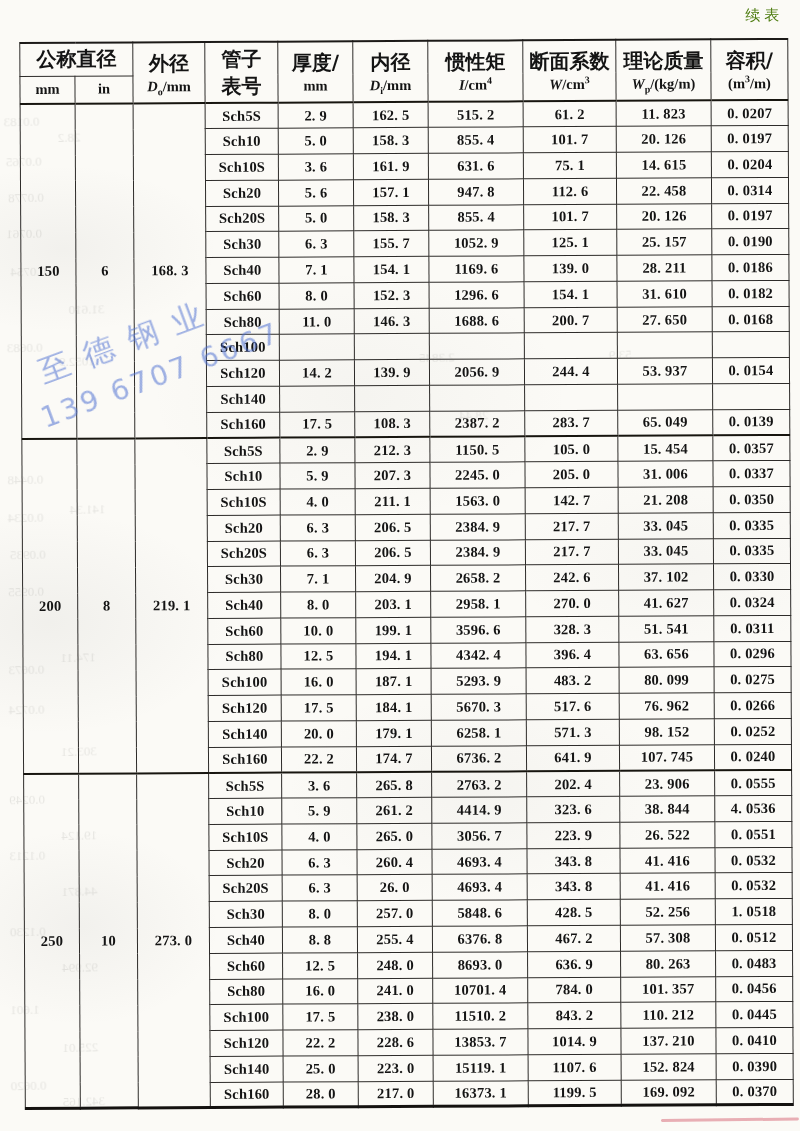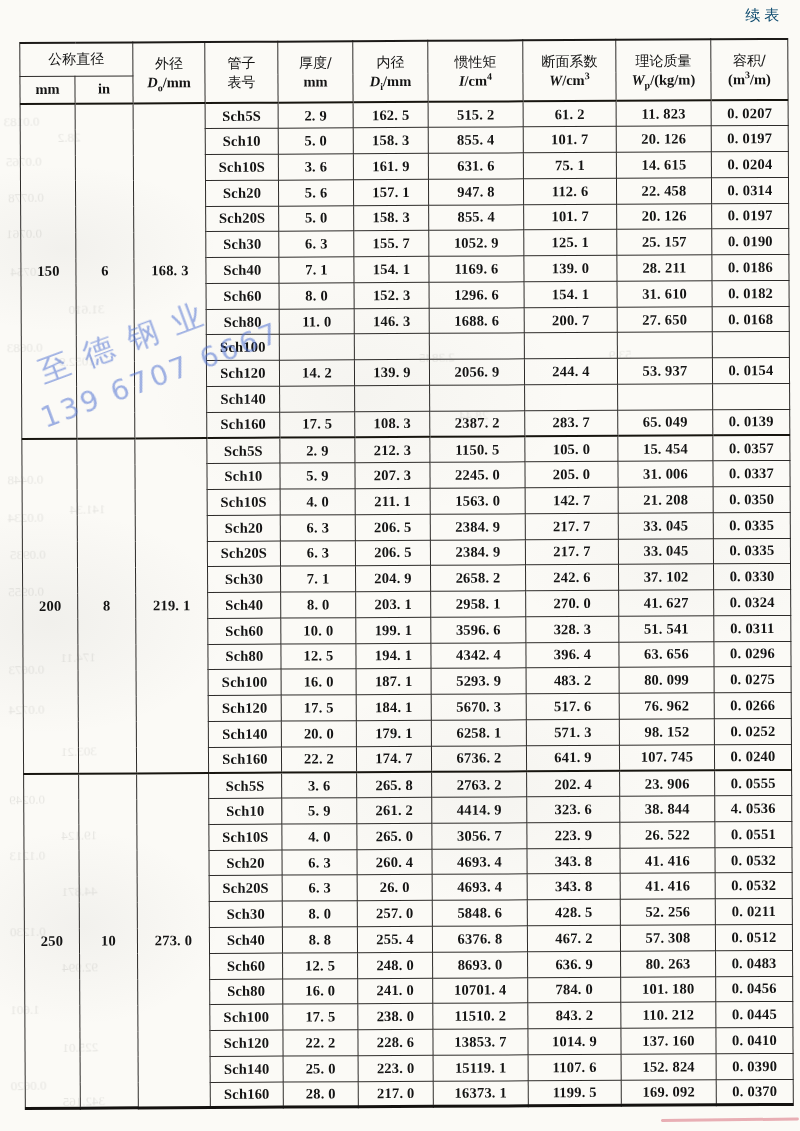--- a/index.html
+++ b/index.html
@@ -18,41 +18,41 @@
       radial-gradient(ellipse 200px 140px at 10% 82%, rgba(120,120,118,.07), transparent 70%),
       radial-gradient(ellipse 300px 180px at 45% 35%, rgba(130,130,125,.05), transparent 70%),
       radial-gradient(ellipse 280px 160px at 60% 70%, rgba(130,130,125,.05), transparent 70%),
       radial-gradient(ellipse 240px 130px at 85% 50%, rgba(130,130,125,.04), transparent 70%);
   }
   .sheet{position:absolute;inset:0;transform:rotate(-0.3deg);transform-origin:50% 50%;}
 
   .continued{
     position:absolute;top:8px;right:14px;
     font-family:"DejaVu Sans",sans-serif;
-    font-size:15px;letter-spacing:4px;color:#0c4a6e;
+    font-size:15px;letter-spacing:4px;color:#4d7c0f;
   }
 
   table.spec{
     position:absolute;left:22px;top:40px;
     width:768px;height:1065px;
     border-collapse:collapse;table-layout:fixed;
     background:transparent;
   }
   table.spec th,table.spec td{
     border:1px solid #2e2c2a;
     text-align:center;vertical-align:middle;
     padding:0;overflow:hidden;
     font-size:14.5px;color:#141414;
   }
   table.spec{border:1.6px solid #1c1a18;border-top-width:2.2px;border-bottom:3px solid #141210;}
   thead tr.h1{height:33px;}
   thead tr.h2{height:28px;}
   tbody tr{height:25.77px;}
   tbody tr.group-start td{border-top:2.2px solid #17150f;}
-  th .cn{font-family:"DejaVu Sans",sans-serif;font-size:14px;font-weight:400;line-height:1.35;}
+  th .cn{font-family:"DejaVu Sans",sans-serif;font-size:20px;font-weight:700;line-height:1.35;}
   th .formula{font-family:"Liberation Serif",serif;font-weight:600;font-size:14.5px;line-height:1.3;}
   th .formula i{font-style:italic;}
   sub,sup{font-size:10px;line-height:0;}
   td.num, td.sch{font-family:"Liberation Serif",serif;font-weight:600;letter-spacing:.2px;}
   td.sch{font-size:14.5px;}
   td.groupcell{font-weight:600;}
 
   .watermark{
     position:absolute;left:34px;top:352px;
     transform:rotate(-20deg);transform-origin:0 0;
@@ -437,21 +437,21 @@
           <td class="num">41. 416</td>
           <td class="num">0. 0532</td>
         </tr>
         <tr>
           <td class="sch">Sch30</td>
           <td class="num">8. 0</td>
           <td class="num">257. 0</td>
           <td class="num">5848. 6</td>
           <td class="num">428. 5</td>
           <td class="num">52. 256</td>
-          <td class="num">0. 0211</td>
+          <td class="num">1. 0518</td>
         </tr>
         <tr>
           <td class="sch">Sch40</td>
           <td class="num">8. 8</td>
           <td class="num">255. 4</td>
           <td class="num">6376. 8</td>
           <td class="num">467. 2</td>
           <td class="num">57. 308</td>
           <td class="num">0. 0512</td>
         </tr>
@@ -463,39 +463,39 @@
           <td class="num">636. 9</td>
           <td class="num">80. 263</td>
           <td class="num">0. 0483</td>
         </tr>
         <tr>
           <td class="sch">Sch80</td>
           <td class="num">16. 0</td>
           <td class="num">241. 0</td>
           <td class="num">10701. 4</td>
           <td class="num">784. 0</td>
-          <td class="num">101. 180</td>
+          <td class="num">101. 357</td>
           <td class="num">0. 0456</td>
         </tr>
         <tr>
           <td class="sch">Sch100</td>
           <td class="num">17. 5</td>
           <td class="num">238. 0</td>
           <td class="num">11510. 2</td>
           <td class="num">843. 2</td>
           <td class="num">110. 212</td>
           <td class="num">0. 0445</td>
         </tr>
         <tr>
           <td class="sch">Sch120</td>
           <td class="num">22. 2</td>
           <td class="num">228. 6</td>
           <td class="num">13853. 7</td>
           <td class="num">1014. 9</td>
-          <td class="num">137. 160</td>
+          <td class="num">137. 210</td>
           <td class="num">0. 0410</td>
         </tr>
         <tr>
           <td class="sch">Sch140</td>
           <td class="num">25. 0</td>
           <td class="num">223. 0</td>
           <td class="num">15119. 1</td>
           <td class="num">1107. 6</td>
           <td class="num">152. 824</td>
           <td class="num">0. 0390</td>

